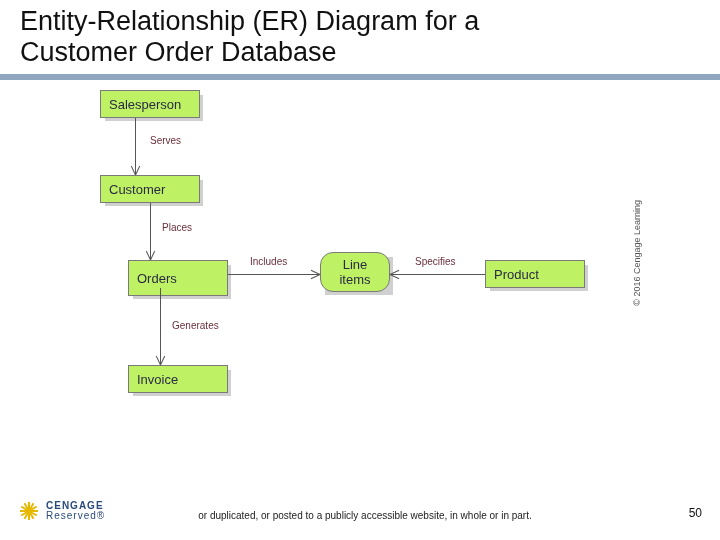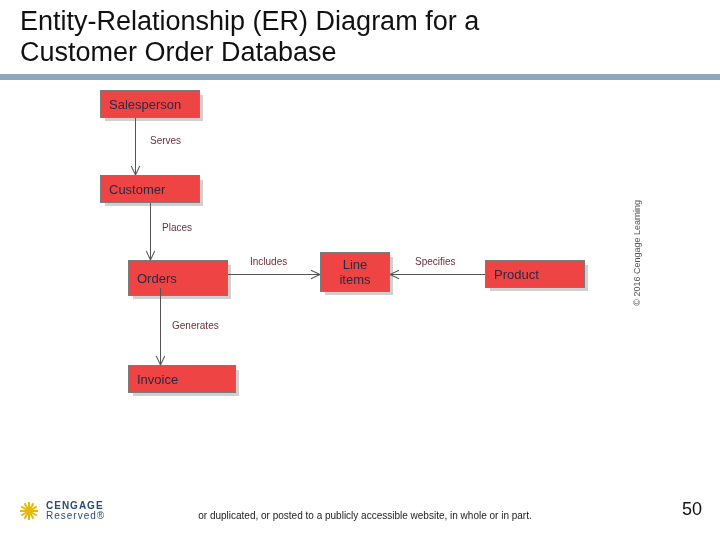--- a/index.html
+++ b/index.html
@@ -19,21 +19,21 @@
     height: 6px; background: #8fa6bf;
     margin: 0 0 8px 0;
   }
   .diagram {
     position: absolute; left: 0; top: 80px;
     width: 720px; height: 380px;
   }
   .entity {
     position: absolute;
     border: 1px solid #7a7a7a;
-    background: #ef4444;
+    background: #bef264;
     font-size: 13px; color: #2a2a44;
     display: flex; align-items: center;
     padding-left: 8px;
   }
   .entity::after {
     content: "";
     position: absolute;
     left: 4px; top: 4px;
     width: 100%; height: 100%;
     background: #d0d0d0;
@@ -86,21 +86,21 @@
     transform: rotate(-90deg); transform-origin: right top;
     font-size: 9px; color:#555;
   }
   .footer-copy {
     position:absolute; left:150px; bottom: 18px;
     font-size: 10px; color:#222; line-height:1.25;
     width: 430px; text-align:center;
   }
   .pagenum {
     position:absolute; right: 18px; bottom: 20px;
-    font-size: 18px; color:#111;
+    font-size: 12px; color:#111;
   }
   .logo {
     position:absolute; left: 18px; bottom: 18px;
     display:flex; align-items:center; gap:6px;
   }
   .logo .burst {
     width:22px; height:22px; position:relative;
   }
   .logo .burst span{
     position:absolute; left:10px; top:2px; width:2px; height:9px;
@@ -125,25 +125,25 @@
   </div>
 
   <div class="entity" style="left:100px; top:95px; width:100px; height:28px;">
     <span>Customer</span>
   </div>
 
   <div class="entity" style="left:128px; top:180px; width:100px; height:36px;">
     <span>Orders</span>
   </div>
 
-  <div class="entity" style="left:128px; top:285px; width:108px; height:28px;">
+  <div class="entity" style="left:128px; top:285px; width:100px; height:28px;">
     <span>Invoice</span>
   </div>
 
-  <div class="entity" style="left:320px; top:172px; width:70px; height:40px; flex-direction:column; align-items:center; justify-content:center; padding-left:0; text-align:center;">
+  <div class="entity" style="left:320px; top:172px; width:70px; height:40px; flex-direction:column; align-items:center; justify-content:center; padding-left:0; text-align:center;border-radius:13px;">
     <span>Line</span>
     <span>items</span>
   </div>
 
   <div class="entity" style="left:485px; top:180px; width:100px; height:28px;">
     <span>Product</span>
   </div>
 
   <div class="vline" style="left:135px; top:38px; height:57px;"></div>
   <div class="cf-v" style="left:129px; top:85px;">

